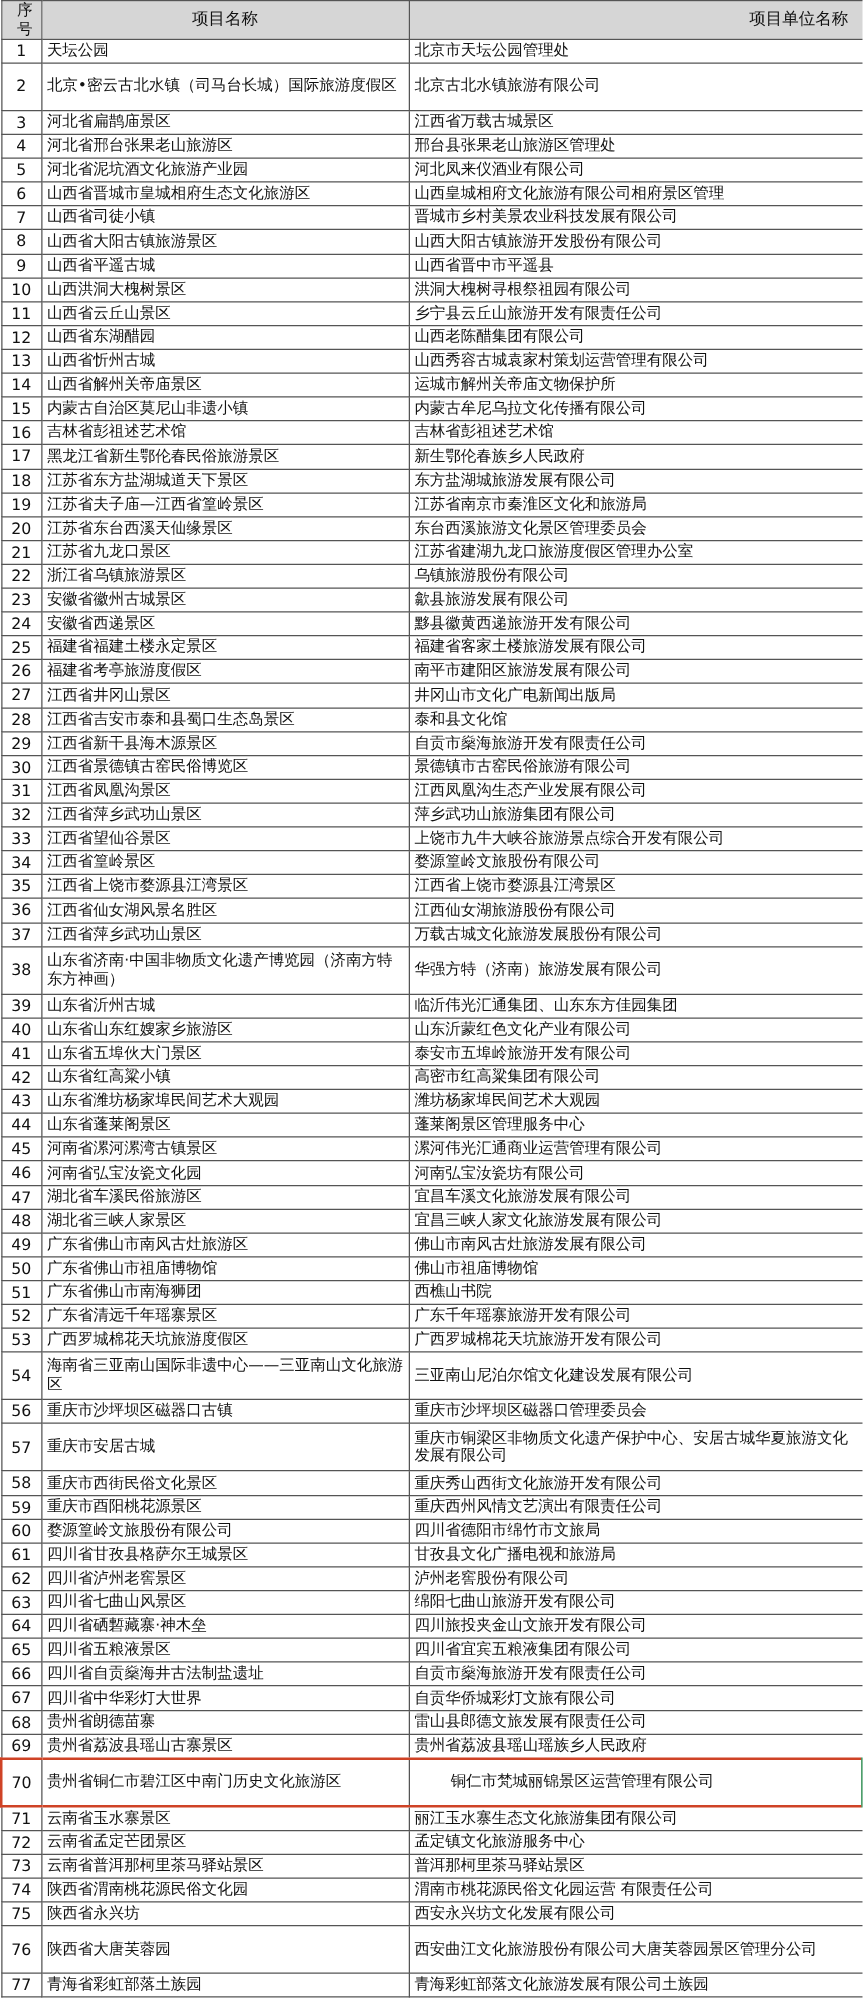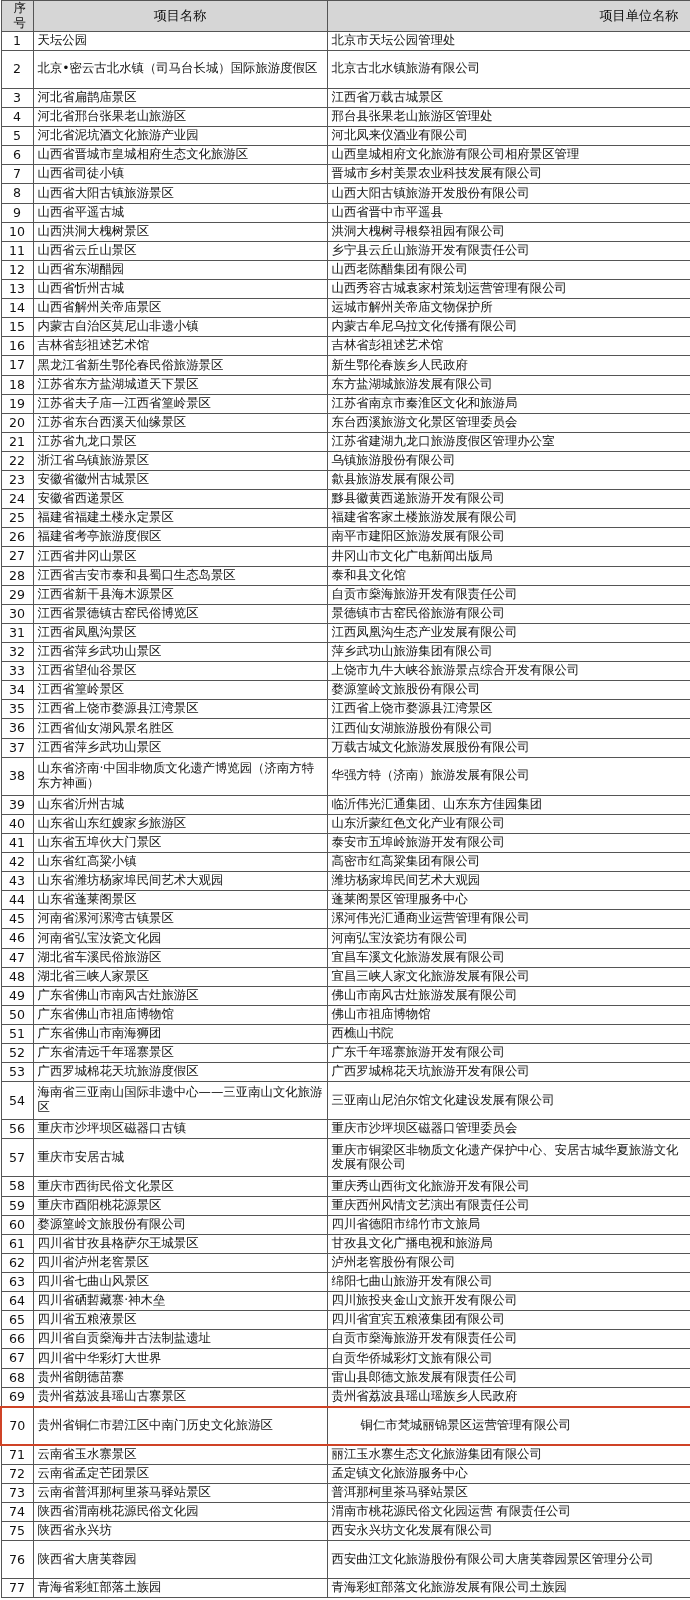--- a/index.html
+++ b/index.html
@@ -75,21 +75,21 @@
     overflow: hidden;
     font-family: Liberation Serif, serif;
   }
 
   
   tr.hl td {
     border-top: 2px solid #cf4326;
     border-bottom: 2px solid #cf4326;
   }
   tr.hl td:first-child { border-left: 2px solid #cf4326; }
-  tr.hl td:last-child  { border-right: 2px solid #15803d; padding-left: 33px; }
+  tr.hl td:last-child  { border-right: 4px solid #15803d; padding-left: 33px; }
 </style>
 </head>
 <body>
 
 <div id="doc-table-wrap">
   <table class="listing">
     <colgroup>
       <col class="c-idx">
       <col class="c-name">
       <col class="c-unit">

